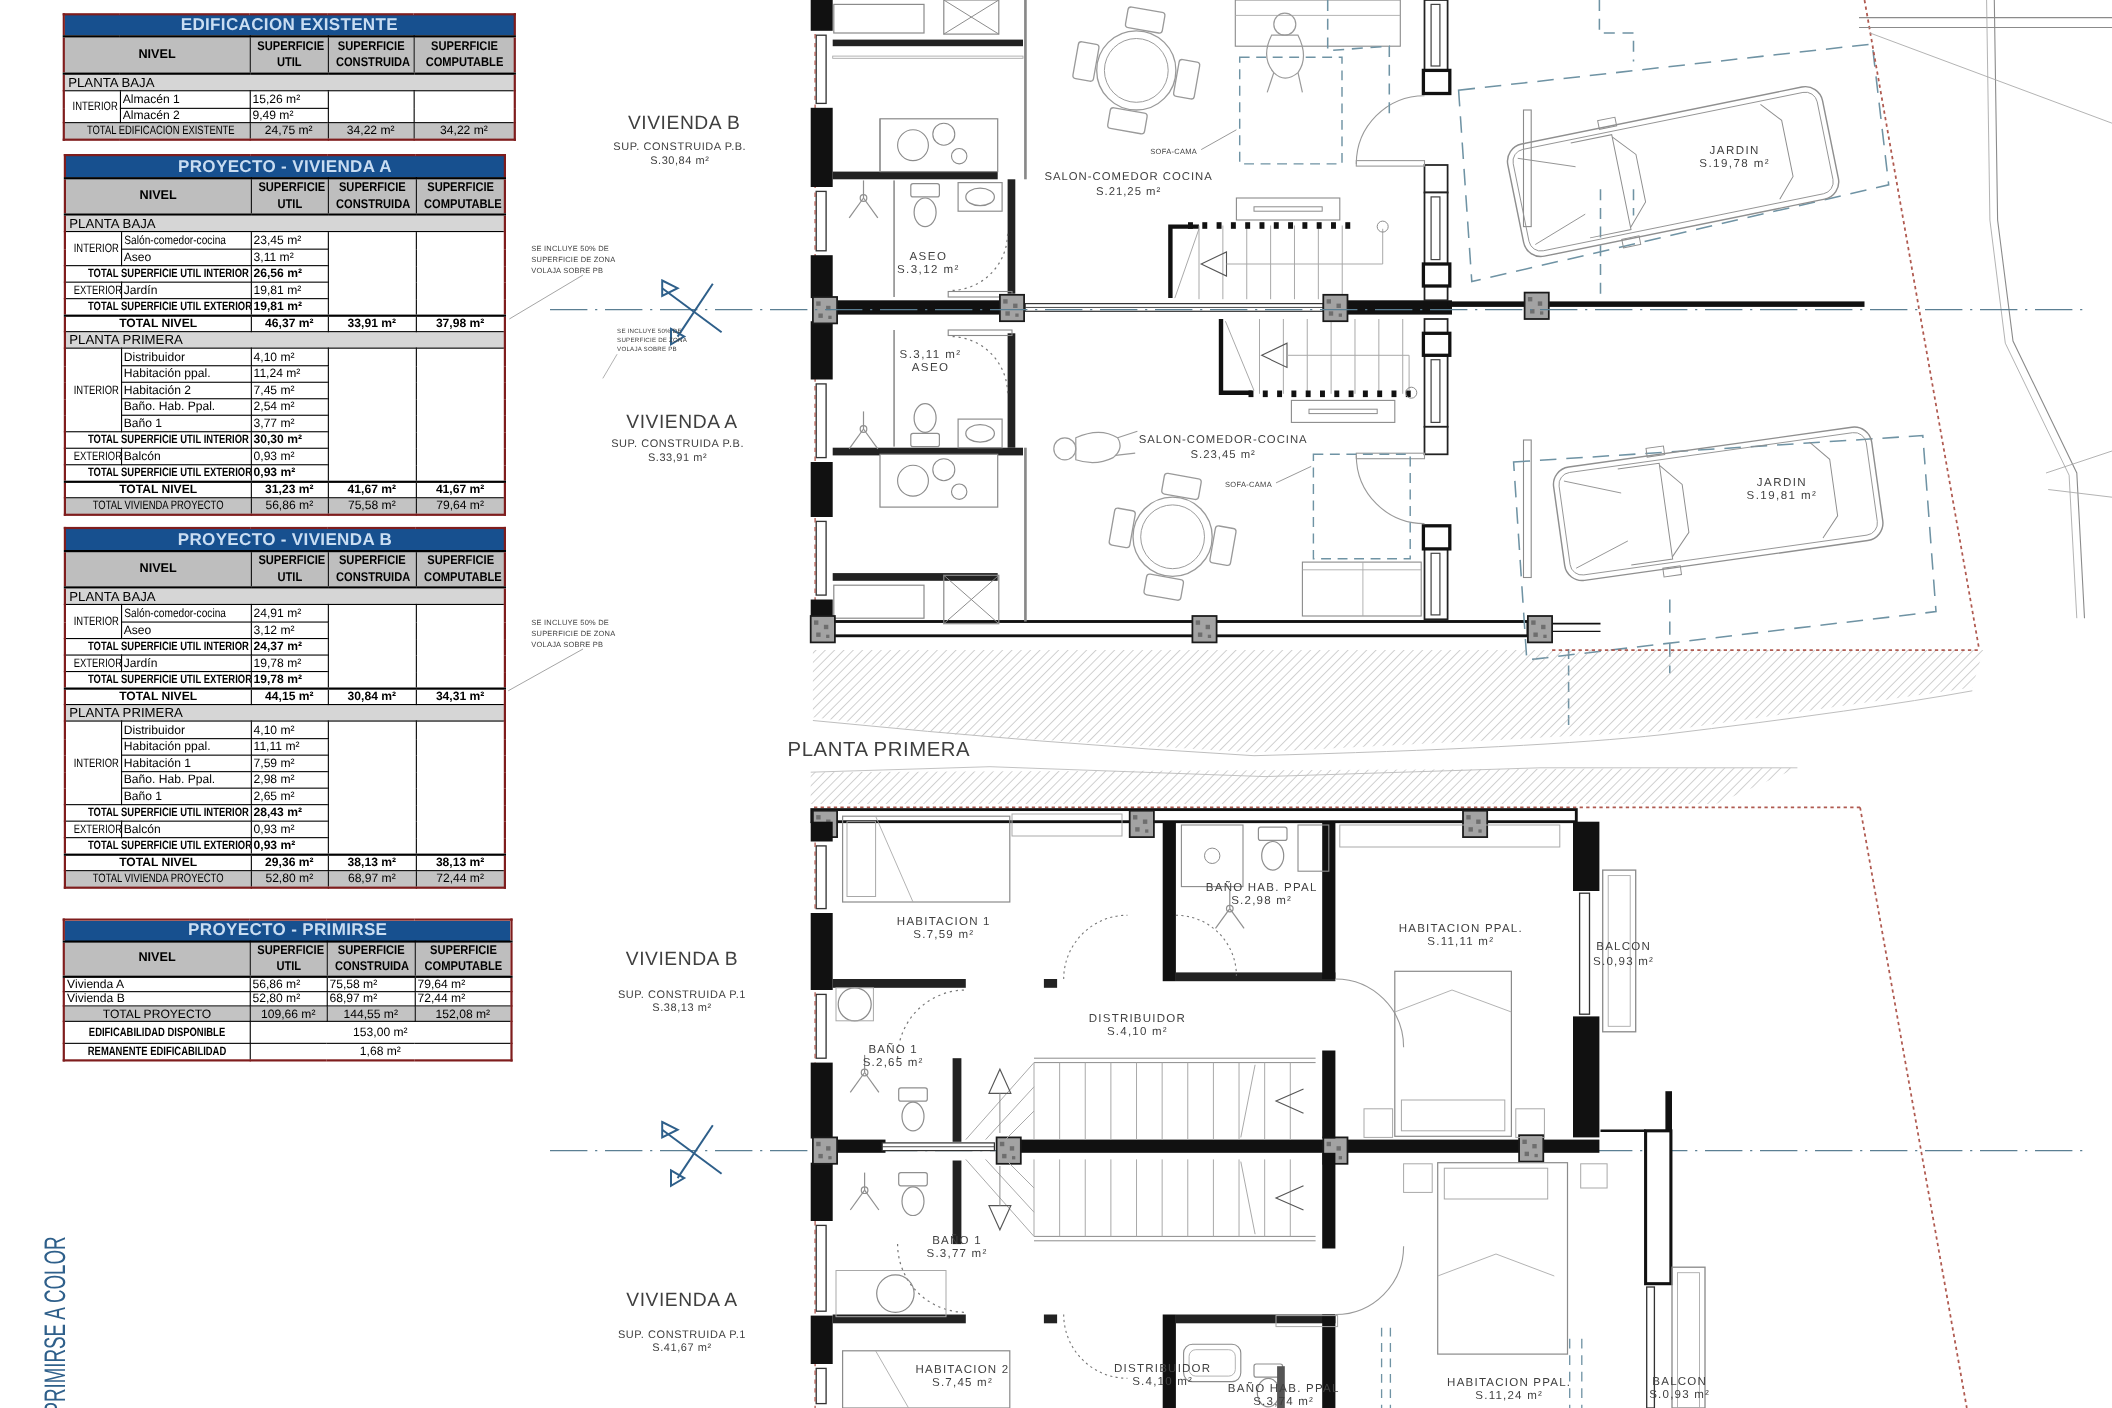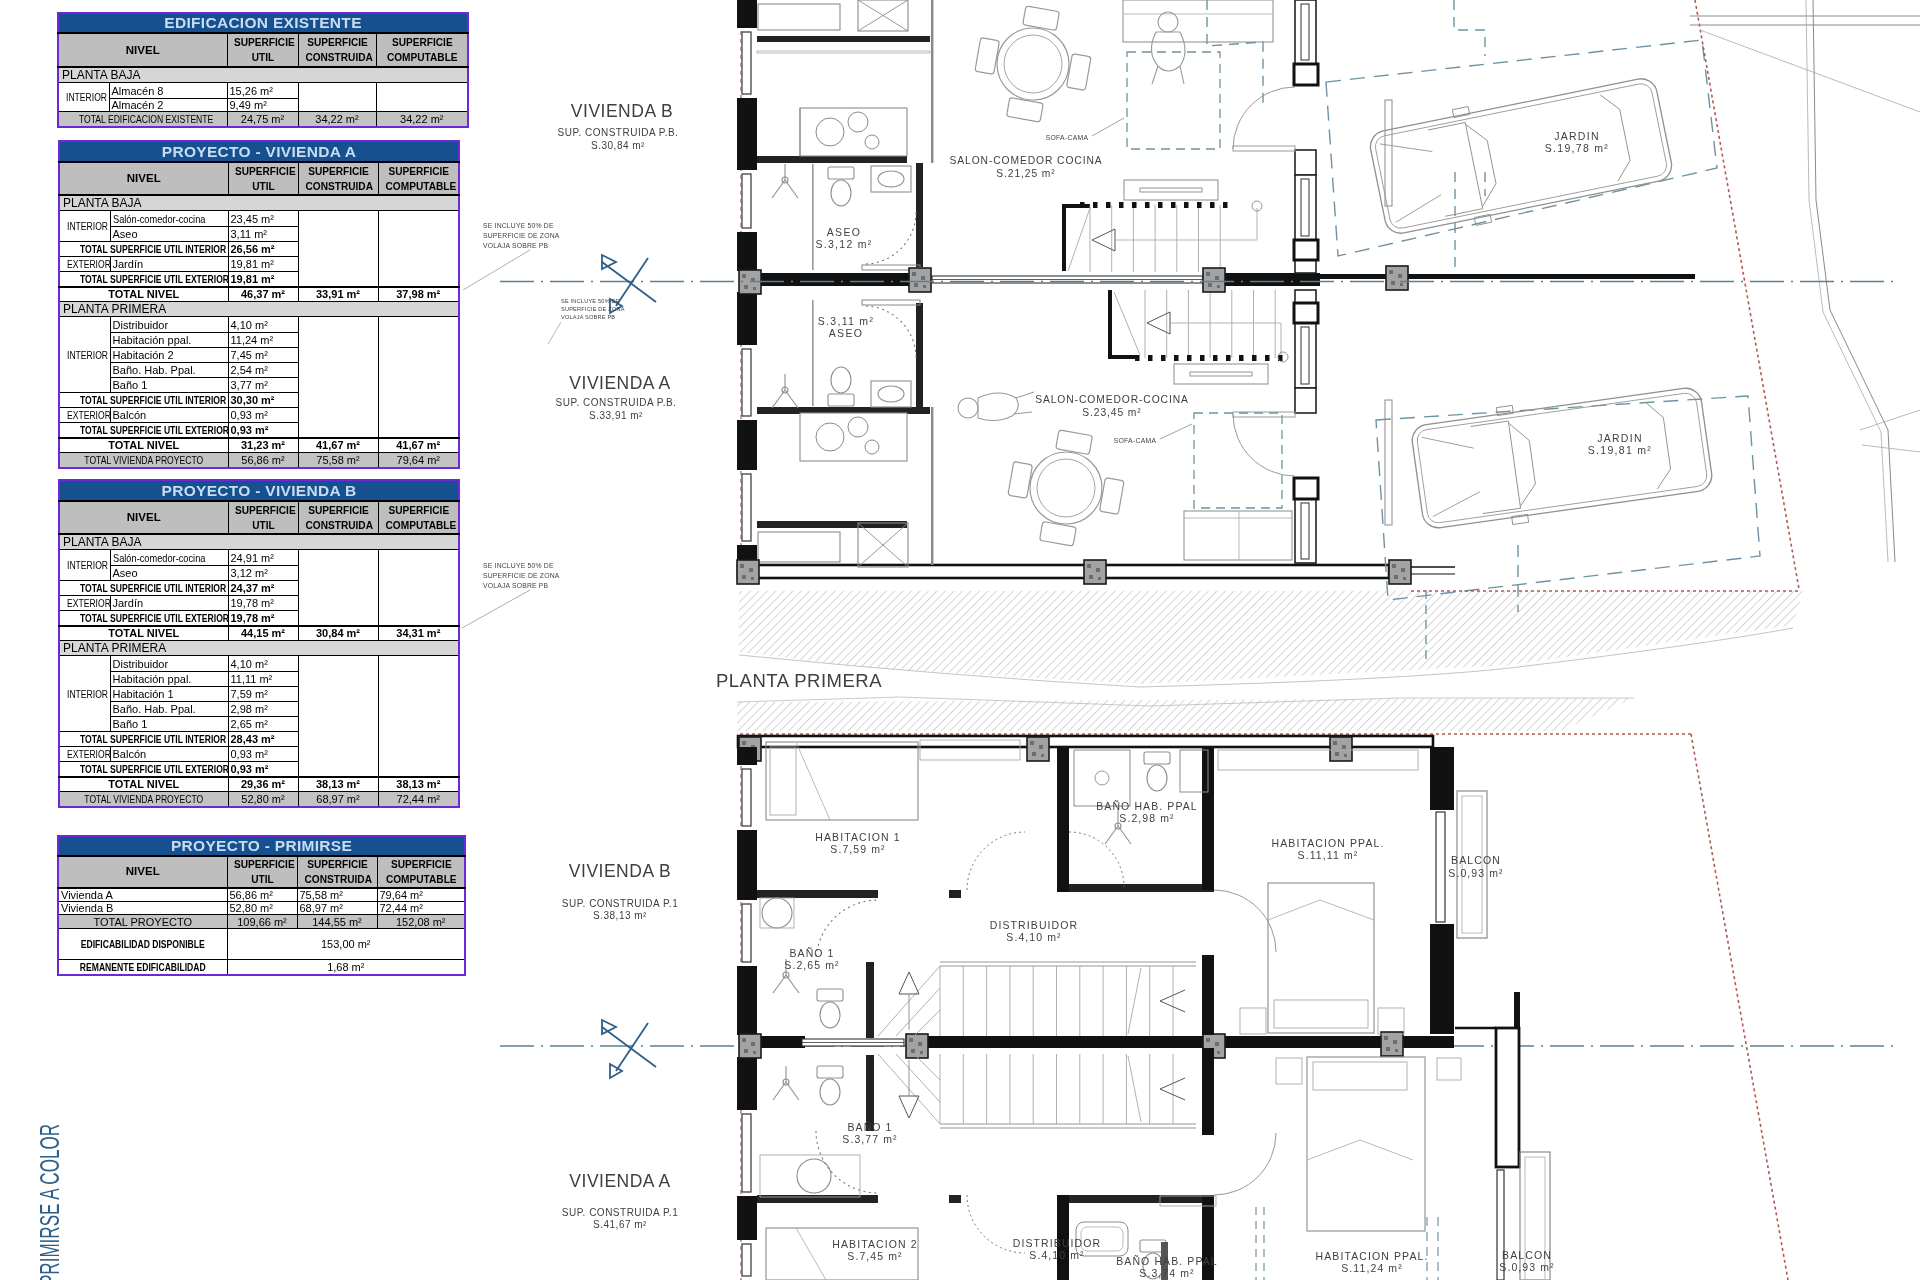--- a/index.html
+++ b/index.html
@@ -3,21 +3,21 @@
 *{margin:0;padding:0;box-sizing:border-box}
 body{width:1920px;height:1280px;background:#fff;position:relative;overflow:hidden;
      font-family:"Liberation Sans",sans-serif}
 table.t{position:absolute;border-collapse:collapse;table-layout:fixed;
         font-family:"Liberation Sans",sans-serif;color:#000}
 table.t td{border:1px solid #000;overflow:hidden;white-space:nowrap;
            font-size:11px;padding:0 2px;vertical-align:middle}
 .sq{display:block;transform:scaleX(.78);transform-origin:50% 50%;text-align:center;white-space:nowrap}
 .sql{display:block;transform:scaleX(.84);transform-origin:0 50%;text-align:left;white-space:nowrap}
 .sqh{display:block;transform:scaleX(.88);transform-origin:50% 50%;text-align:center;white-space:nowrap}
-table.t{border:2px solid #6d28d9}
+table.t{border:2px solid #7f1d1d}
 tr.blue td{background:#17508F;color:#C9DDF2;font-weight:bold;font-size:15.5px;
            text-align:center;letter-spacing:0.3px;border-bottom:2px solid #000}
 tr.head td{background:#BEBEBE;font-weight:bold;font-size:11.5px;text-align:center;
            line-height:1.3;border-bottom:2px solid #000}
 tr.band td{background:#D6D6D6;font-weight:normal;font-size:12px;text-align:left;padding-left:3px}
 tr.tot td{background:#C3C3C3;font-weight:normal}
 td.l{text-align:left;padding-left:4px}
 td.r{text-align:left;padding-right:8px}
 td.c{text-align:center}
 td.rr{text-align:center;padding-right:4px;font-weight:bold}
@@ -492,21 +492,21 @@
           <span class="sqh">SUPERFICIE<br>COMPUTABLE</span>
         </td>
       </tr>
       <tr class="band" style="height:14px">
         <td colspan="5">PLANTA BAJA</td>
       </tr>
       <tr style="height:16px">
         <td class="c" rowspan="2">
           <span class="sq">INTERIOR</span>
         </td>
-        <td class="l">Almacén 8</td>
+        <td class="l">Almacén 1</td>
         <td class="r">15,26 m²</td>
         <td rowspan="2"></td>
         <td rowspan="2"></td>
       </tr>
       <tr style="height:13px">
         <td class="l">Almacén 2</td>
         <td class="r">9,49 m²</td>
       </tr>
       <tr class="tot" style="height:15px">
         <td colspan="2" class="c">
@@ -812,21 +812,21 @@
         <td class="r">52,80 m²</td>
         <td class="r">68,97 m²</td>
         <td class="r">72,44 m²</td>
       </tr>
       <tr class="tot" style="height:14px">
         <td class="c">TOTAL PROYECTO</td>
         <td class="c">109,66 m²</td>
         <td class="c">144,55 m²</td>
         <td class="c">152,08 m²</td>
       </tr>
-      <tr class="b" style="height:31px">
+      <tr class="b" style="height:20px">
         <td class="c">
           <span class="sq">EDIFICABILIDAD DISPONIBLE</span>
         </td>
         <td colspan="3" class="c" style="font-weight:normal">153,00 m²</td>
       </tr>
       <tr class="b" style="height:15px">
         <td class="c">
           <span class="sq">REMANENTE EDIFICABILIDAD</span>
         </td>
         <td colspan="3" class="c" style="font-weight:normal">1,68 m²</td>

